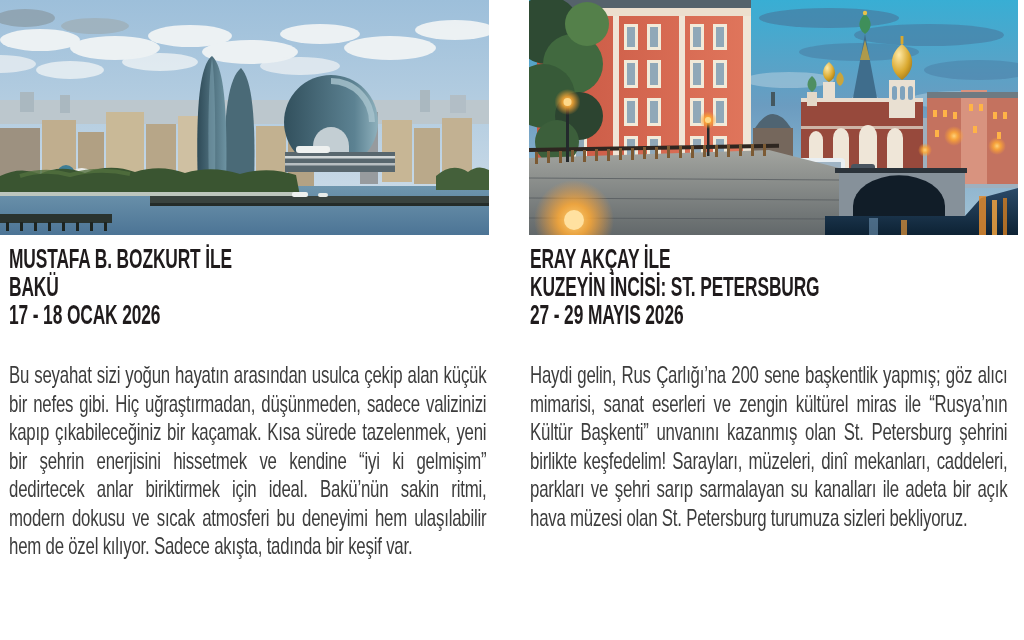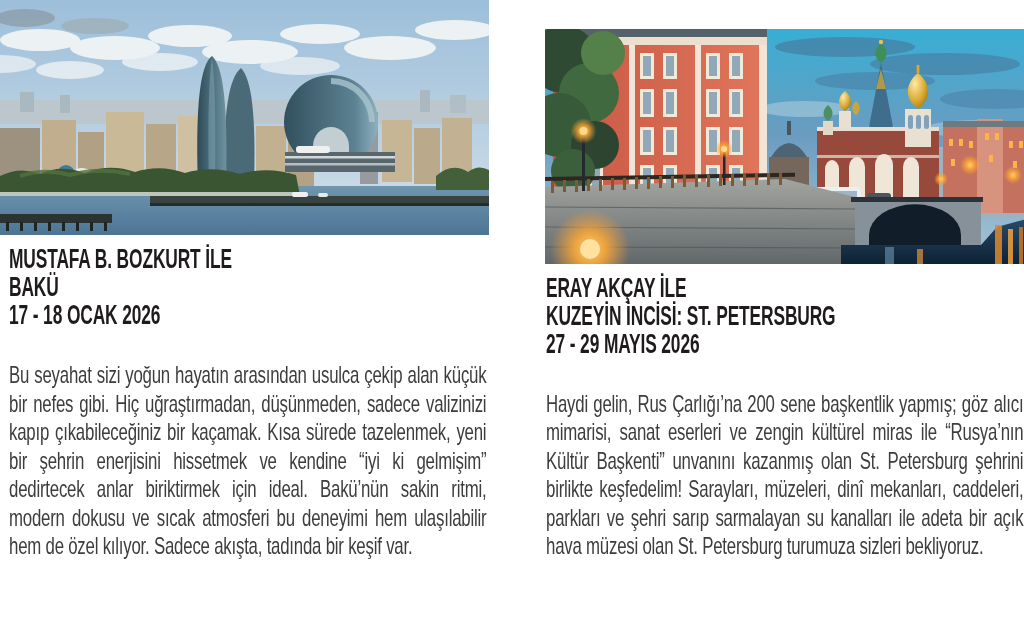--- a/index.html
+++ b/index.html
@@ -4,23 +4,22 @@
 <style>
   html, body { margin: 0; padding: 0; }
   body {
     width: 1024px; height: 640px;
     background: #ffffff;
     overflow: hidden;
     font-family: "Liberation Sans", sans-serif;
   }
   .page {
     display: flex;
-    gap: 56px;
+    gap: 40px;
     width: 1024px;
-    align-items: flex-end;
   }
   .card { flex: 0 0 489px; width: 489px; }
   .photo {
     width: 489px; height: 235px;
     overflow: hidden;
     background: #dfe7ec;
   }
   .photo svg { display: block; }
   .tour-title {
     margin: 10px 0 0 9px;

